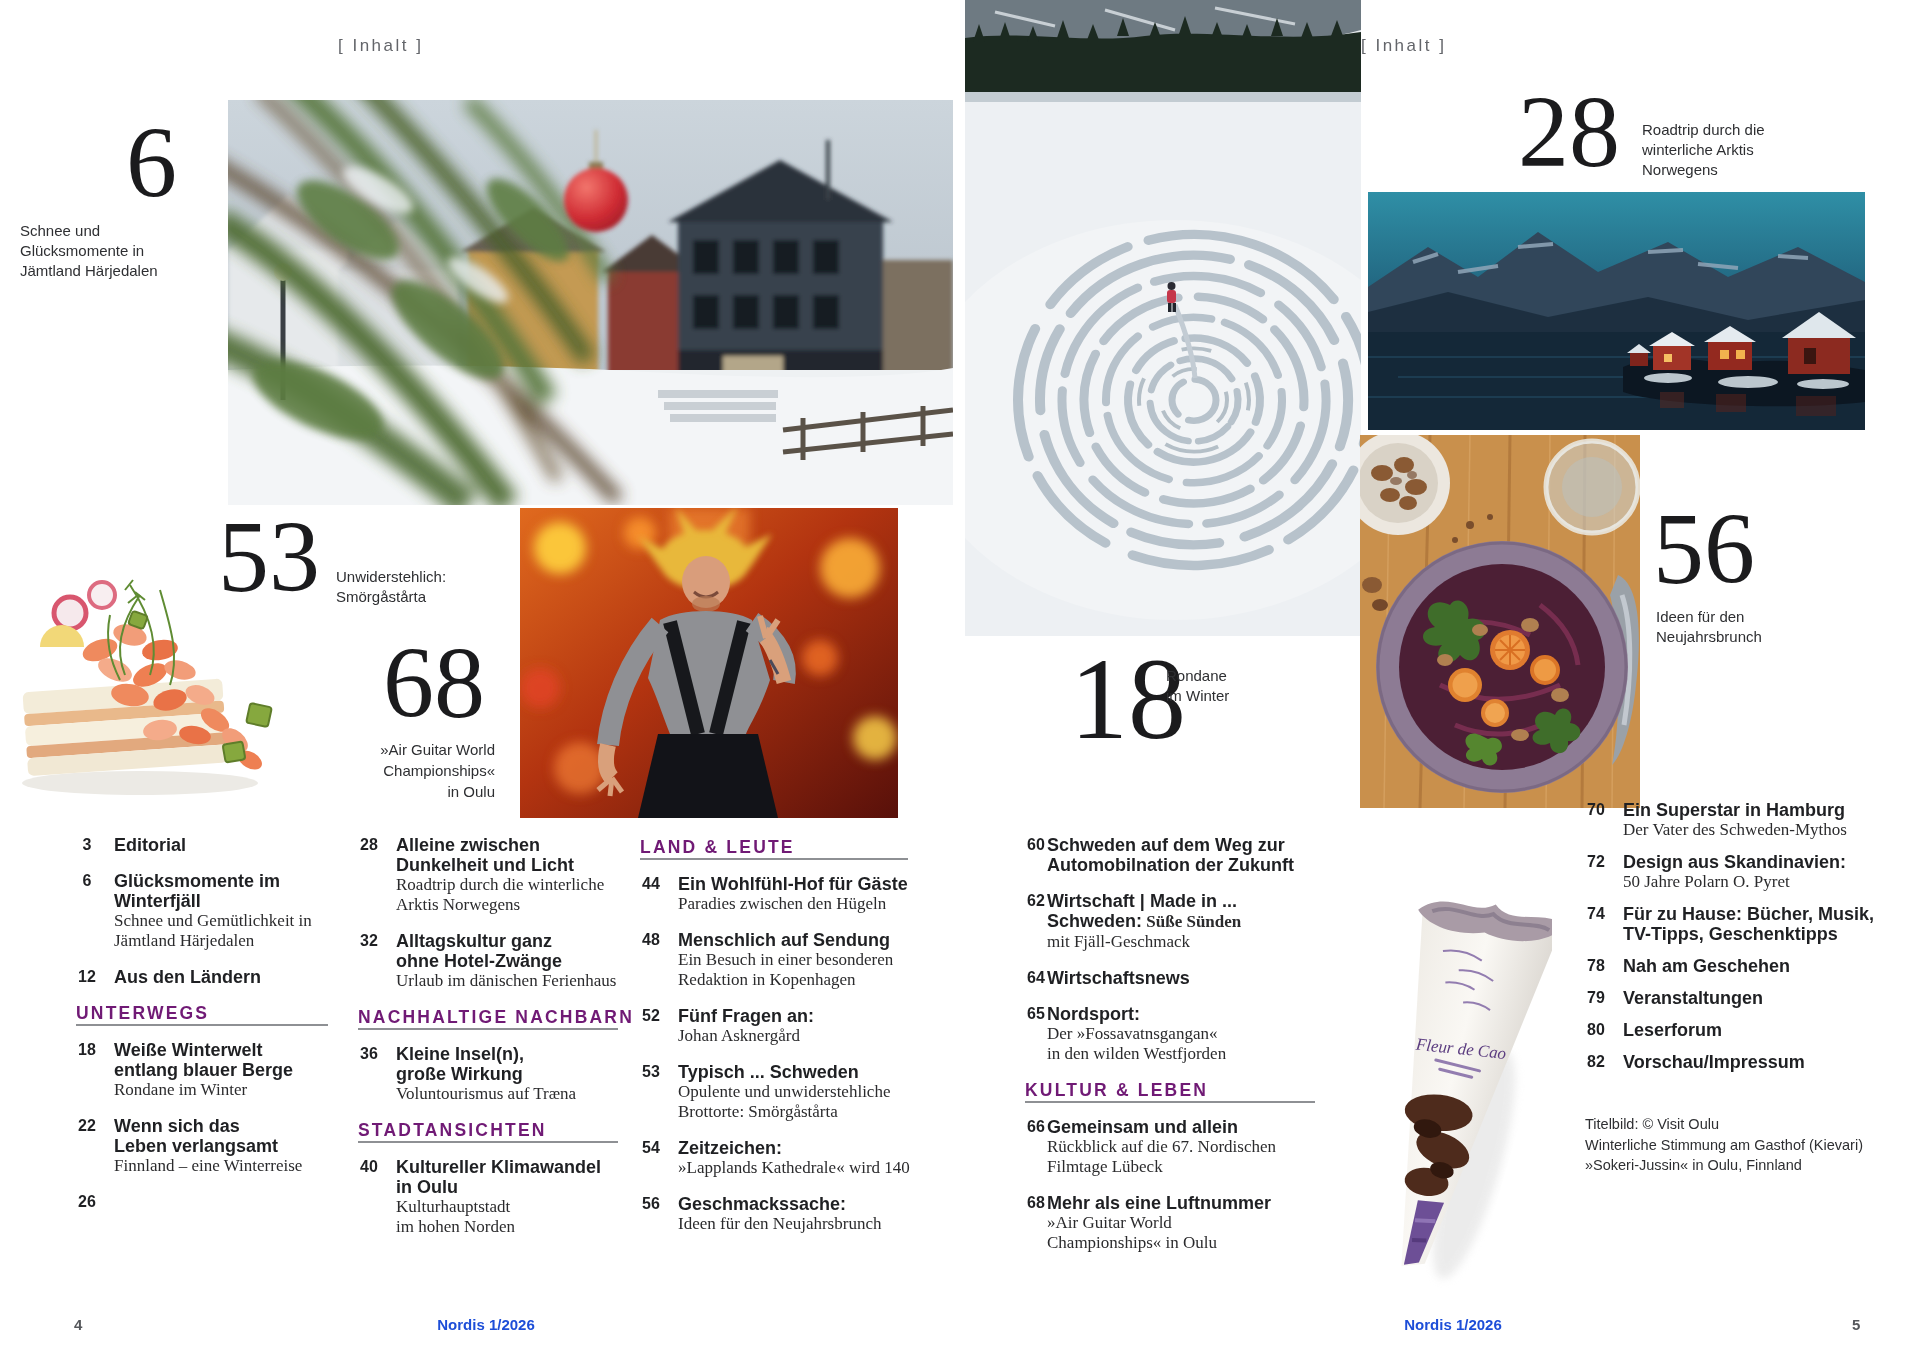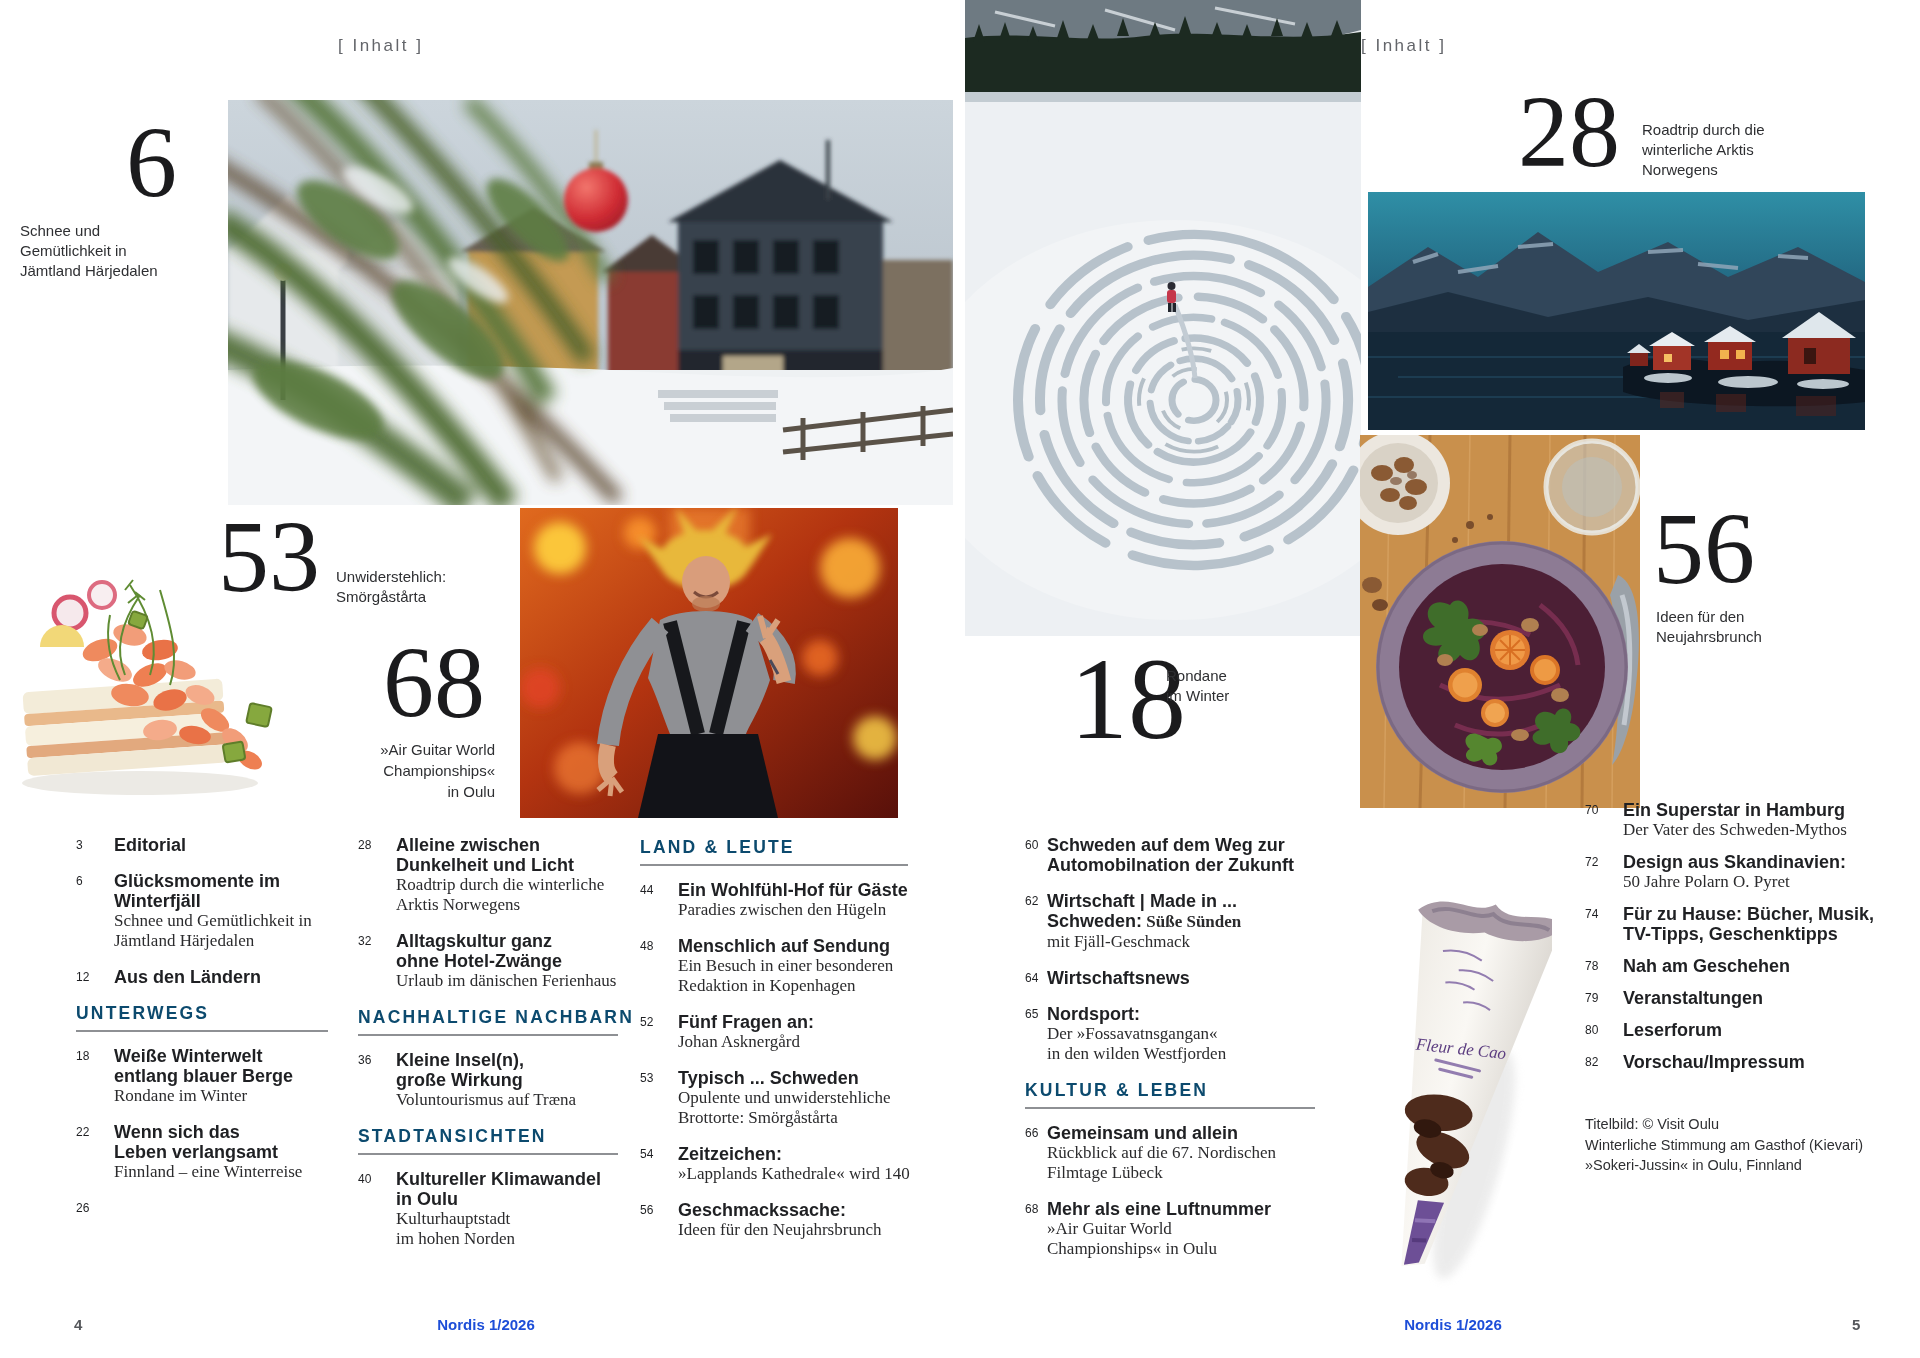--- a/index.html
+++ b/index.html
@@ -33,25 +33,25 @@
 
 .toc-col{position:absolute;top:835px}
 .col1{left:76px;width:252px}
 .col2{left:358px;width:260px}
 .col3{left:640px;width:268px}
 .col4{left:1025px;width:290px}
 .col5{left:1585px;width:330px;top:800px}
 .toc-entry{display:grid;grid-template-columns:22px 1fr;column-gap:16px;margin-bottom:16px}
 .col4 .toc-entry{column-gap:0}
 .col5 .toc-entry{margin-bottom:12px}
-.toc-num{font-weight:normal;font-size:12px;line-height:20px;color:#1f2023;text-align:left}
+.toc-num{font-weight:bold;font-size:16px;line-height:20px;color:#1f2023;text-align:center}
 .toc-title{font-weight:bold;font-size:18px;line-height:20px;color:#1f2023;white-space:nowrap}
 .toc-sub{font-family:"Liberation Serif",serif;font-weight:400;font-size:17px;line-height:20px;color:#2b2b2d;white-space:nowrap}
 .toc-serif-inline{font-family:"Liberation Serif",serif;font-weight:700;font-size:17px;color:#2b2b2d}
-.toc-heading{font-weight:bold;font-size:17.5px;letter-spacing:2.2px;color:#0c4a6e;border-bottom:2px solid #8e9094;padding-bottom:6px;margin:2px 0 14px 0;white-space:nowrap}
+.toc-heading{font-weight:bold;font-size:17.5px;letter-spacing:2.2px;color:#701a75;border-bottom:2px solid #8e9094;margin:2px 0 14px 0;white-space:nowrap}
 
 
 .credit{position:absolute;left:1585px;top:1114px;width:335px;font-size:14.5px;line-height:20.5px;color:#2e2f32}
 
 
 .footer-item{position:absolute;top:1316px;font-size:15px;font-weight:bold}
 .footer-num{color:#55575b}
 .footer-issue{color:#1d4ed8;width:200px;text-align:center}
 .fi-l{left:386px}
 .fi-r{left:1353px}
@@ -473,21 +473,21 @@
         </g>
       <polygon points="96,340 122,336 112,400 98,406" fill="#6d4f96"></polygon>
       <path d="M98,360 L118,356" stroke="#8f74b5" stroke-width="4"></path>
       <path d="M100,380 L114,377" stroke="#563a7d" stroke-width="4"></path>
     </g>
   </svg>
 
   <div class="fnum fnum6">6</div>
   <div class="fcap cap6">
     <div>Schnee und</div>
-    <div>Gemütlichkeit in</div>
+    <div>Glücksmomente in</div>
     <div>Jämtland Härjedalen</div>
   </div>
 
   <div class="fnum fnum53">53</div>
   <div class="fcap cap53">
     <div>Unwiderstehlich:</div>
     <div>Smörgåstårta</div>
   </div>
 
   <div class="fnum fnum68">68</div>

